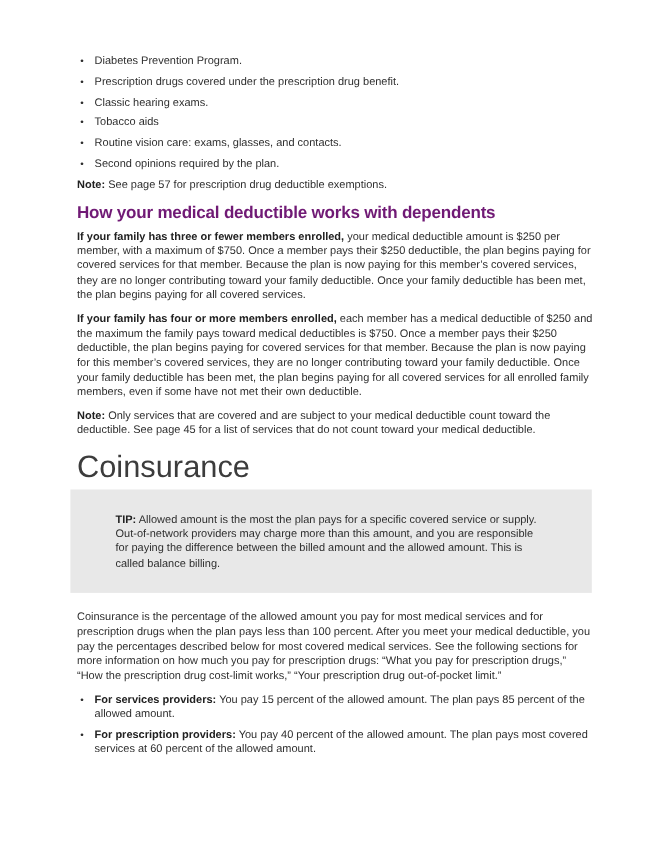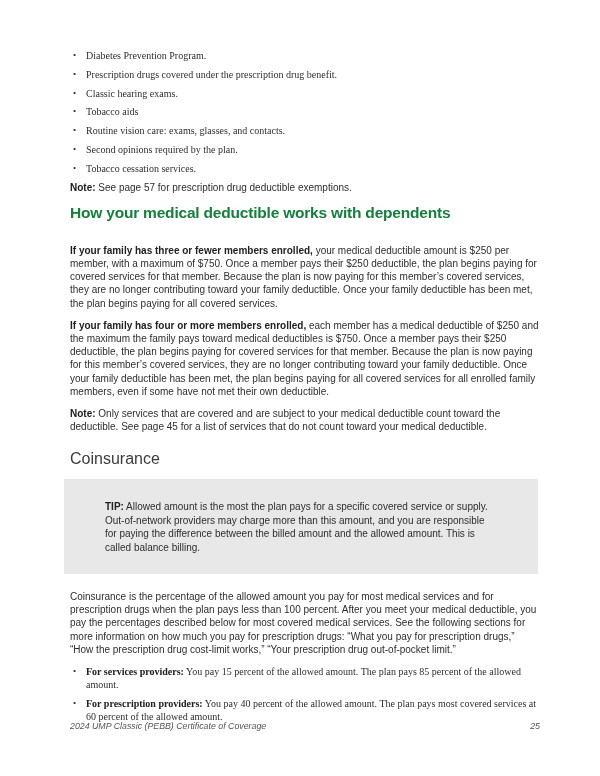--- a/index.html
+++ b/index.html
@@ -10,48 +10,48 @@
     background: #ffffff;
     font-family: "Liberation Sans", sans-serif;
     color: #2e2e2e;
     box-sizing: border-box;
     padding: 49px 60px 0 70px;
     overflow: hidden;
   }
   p { margin: 0 0 9px 0; font-size: 10px; line-height: 13.2px; }
   b, strong { font-weight: 700; color: #212121; }
 
-  ul.bullets { list-style: none; margin: 0 0 4px 0; padding: 0; font-family: Liberation Serif, serif; }
+  ul.bullets { list-style: none; margin: 0 0 4px 0; padding: 0; }
   ul.bullets li {
     display: flex;
     margin-bottom: 5.6px;
     font-size: 10px;
     line-height: 13.2px;
   }
   ul.bullets li::before {
     content: "\2022";
     flex: none;
     width: 13px;
     padding-left: 3px;
     font-size: 9px;
     line-height: 13.2px;
     color: #2e2e2e;
   }
   ul.bullets li > span.li-text { flex: 1; }
 
   h2.section-heading {
     font-size: 15.5px;
     font-weight: 700;
-    color: #15803d;
-    margin: 9px 0 22px 0;
+    color: #701a75;
+    margin: 9px 0 6px 0;
     line-height: 19px;
     letter-spacing: -0.2px;
   }
   h1.chapter-heading {
-    font-size: 16px;
+    font-size: 28px;
     font-weight: 300;
     color: #3c3c3c;
     margin: 13px 0 8px 0;
     line-height: 25px;
   }
   .tipbox {
     background: #e8e8e8;
     margin: 8px 2px 16px -6px;
     padding: 11px 36px 10px 31px;
   }
@@ -86,23 +86,20 @@
       </li>
     <li>
         <span class="li-text">Tobacco aids</span>
       </li>
     <li>
         <span class="li-text">Routine vision care: exams, glasses, and contacts.</span>
       </li>
     <li>
         <span class="li-text">Second opinions required by the plan.</span>
       </li>
-    <li>
-        <span class="li-text">Tobacco cessation services.</span>
-      </li>
   </ul>
 
   <p><b>Note:</b><span> See page 57 for prescription drug deductible exemptions.</span></p>
 
   <h2 class="section-heading">How your medical deductible works with dependents</h2>
 
   <p><b>If your family has three or fewer members enrolled,</b><span> your medical deductible amount is $250 per member, with a maximum of $750. Once a member pays their $250 deductible, the plan begins paying for covered services for that member. Because the plan is now paying for this member’s covered services, they are no longer contributing toward your family deductible. Once your family deductible has been met, the plan begins paying for all covered services.</span></p>
 
   <p><b>If your family has four or more members enrolled,</b><span> each member has a medical deductible of $250 and the maximum the family pays toward medical deductibles is $750. Once a member pays their $250 deductible, the plan begins paying for covered services for that member. Because the plan is now paying for this member’s covered services, they are no longer contributing toward your family deductible. Once your family deductible has been met, the plan begins paying for all covered services for all enrolled family members, even if some have not met their own deductible.</span></p>
 
@@ -119,18 +116,14 @@
 
   <ul class="bullets">
     <li>
         <span class="li-text"><b>For services providers:</b><span> You pay 15 percent of the allowed amount. The plan pays 85 percent of the allowed amount.</span></span>
       </li>
     <li>
         <span class="li-text"><b>For prescription providers:</b><span> You pay 40 percent of the allowed amount. The plan pays most covered services at 60 percent of the allowed amount.</span></span>
       </li>
   </ul>
 
-  <div class="footer">
-    <span>2024 UMP Classic (PEBB) Certificate of Coverage</span>
-    <span>25</span>
-  </div>
 
 </div>
 
 </body></html>

